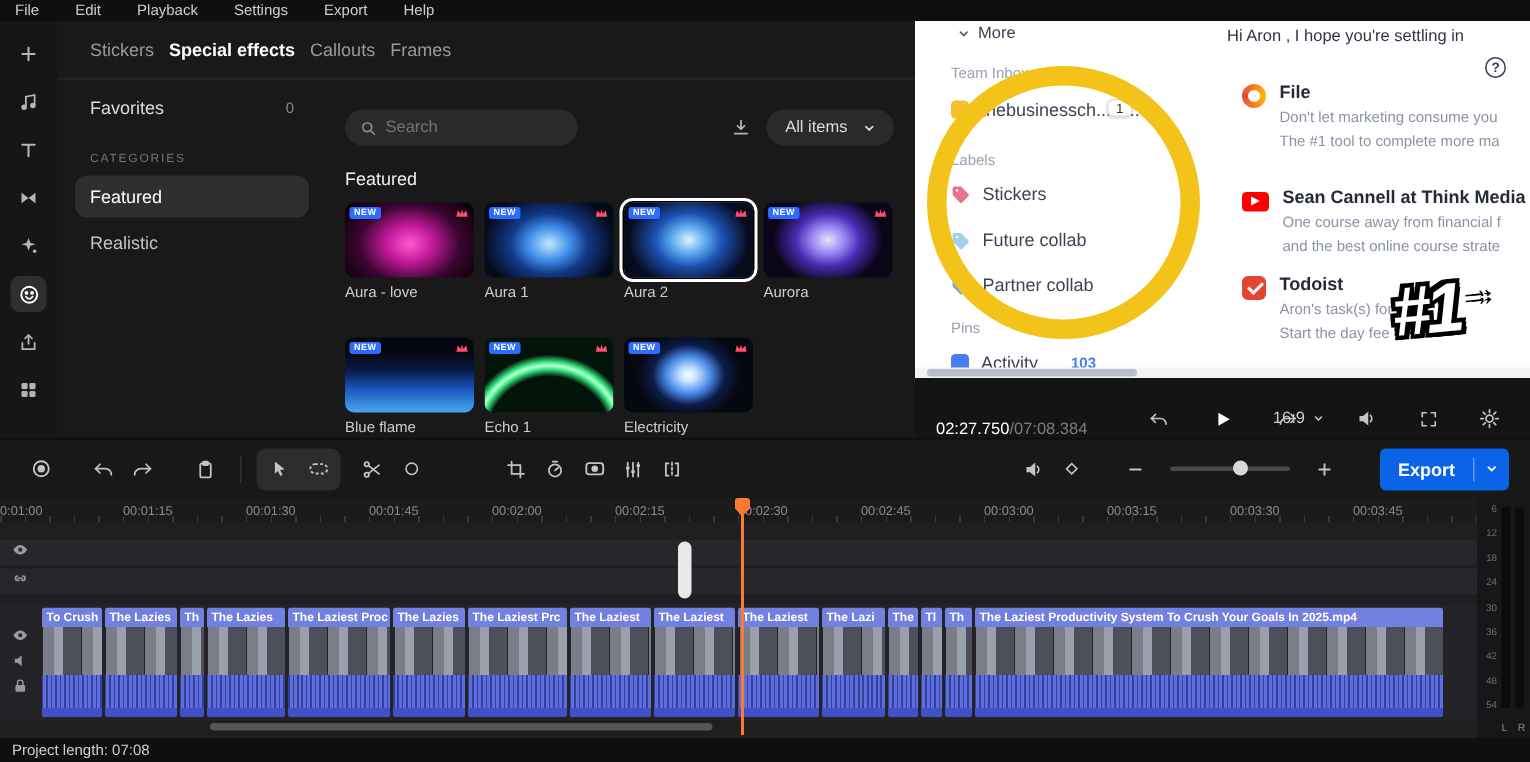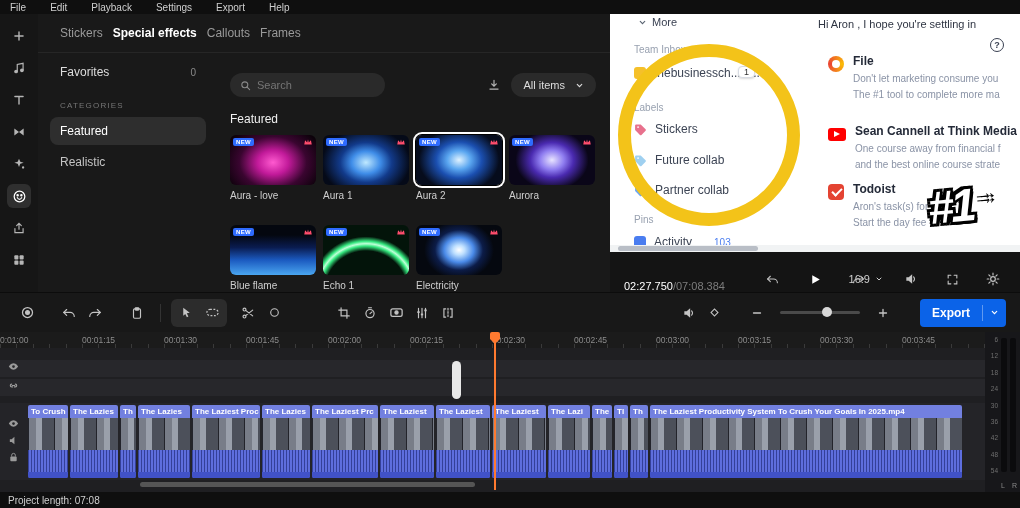--- a/index.html
+++ b/index.html
@@ -53,21 +53,21 @@
   .t8 { background:radial-gradient(45% 65% at 50% 50%, #ffffff 0%, #bfe0ff 15%, #4a8ae8 38%, #0c1c48 62%, #05080f 90%); }
 
   
   .preview { position:absolute; left:610px; top:14px; width:410px; height:238px; background:#fff; color:#333; overflow:hidden; cursor:default; }
   .pv-left { position:absolute; left:0; top:0; width:178px; height:100%; }
   .pv-more { position:absolute; left:28px; top:2px; font-size:11px; color:#3a4152; display:flex; align-items:center; gap:5px; }
   .pv-sec { position:absolute; left:24px; font-size:10px; color:#98a1b0; }
   .pv-row { position:absolute; left:24px; display:flex; align-items:center; gap:8px; font-size:12px; color:#3c4454; }
   .sq-icon { width:12px; height:12px; border-radius:3px; flex:0 0 12px; }
   .inbox-badge { position:absolute; left:128px; background:#fff; border:1px solid #d8dce4; border-radius:4px; padding:0 5px; font-size:9px; color:#333; box-shadow:0 1px 2px rgba(0,0,0,.15); }
-  .act-badge { margin-left:14px; color:#4a7df0; font-weight:normal; font-size:10px;text-align:center; }
+  .act-badge { margin-left:14px; color:#4a7df0; font-weight:bold; font-size:10px;text-align:center; }
   .yellow-ring { position:absolute; left:8px; top:30px; width:182px; height:182px; border:13px solid #f3c319; border-radius:50%; z-index:5; }
   .pv-right { position:absolute; left:178px; top:0; width:232px; height:100%; }
   .greeting { position:absolute; left:30px; top:4px; font-size:11px; color:#2e3442; white-space:nowrap; }
   .help-circ { position:absolute; right:16px; top:24px; width:14px; height:14px; border:1.5px solid #3a4152; border-radius:50%; font-size:9px; font-weight:bold; color:#3a4152; display:flex; align-items:center; justify-content:center; }
   .msg { position:absolute; left:40px; display:flex; gap:9px; }
   .msg-icon { width:16px; height:16px; flex:0 0 16px; margin-top:2px; position:relative; }
   .icon-g { border-radius:50%; background:conic-gradient(from -90deg,#ea4335,#fbbc05,#ea4335); }
   .icon-g::after { content:""; position:absolute; inset:4px; background:#fff; border-radius:50%; }
   .icon-yt { width:18px; flex-basis:18px; height:13px; margin-top:4px; background:#f00; border-radius:3px; }
   .icon-yt::after { content:""; position:absolute; left:6px; top:3px; border-left:6px solid #fff; border-top:3.5px solid transparent; border-bottom:3.5px solid transparent; }

